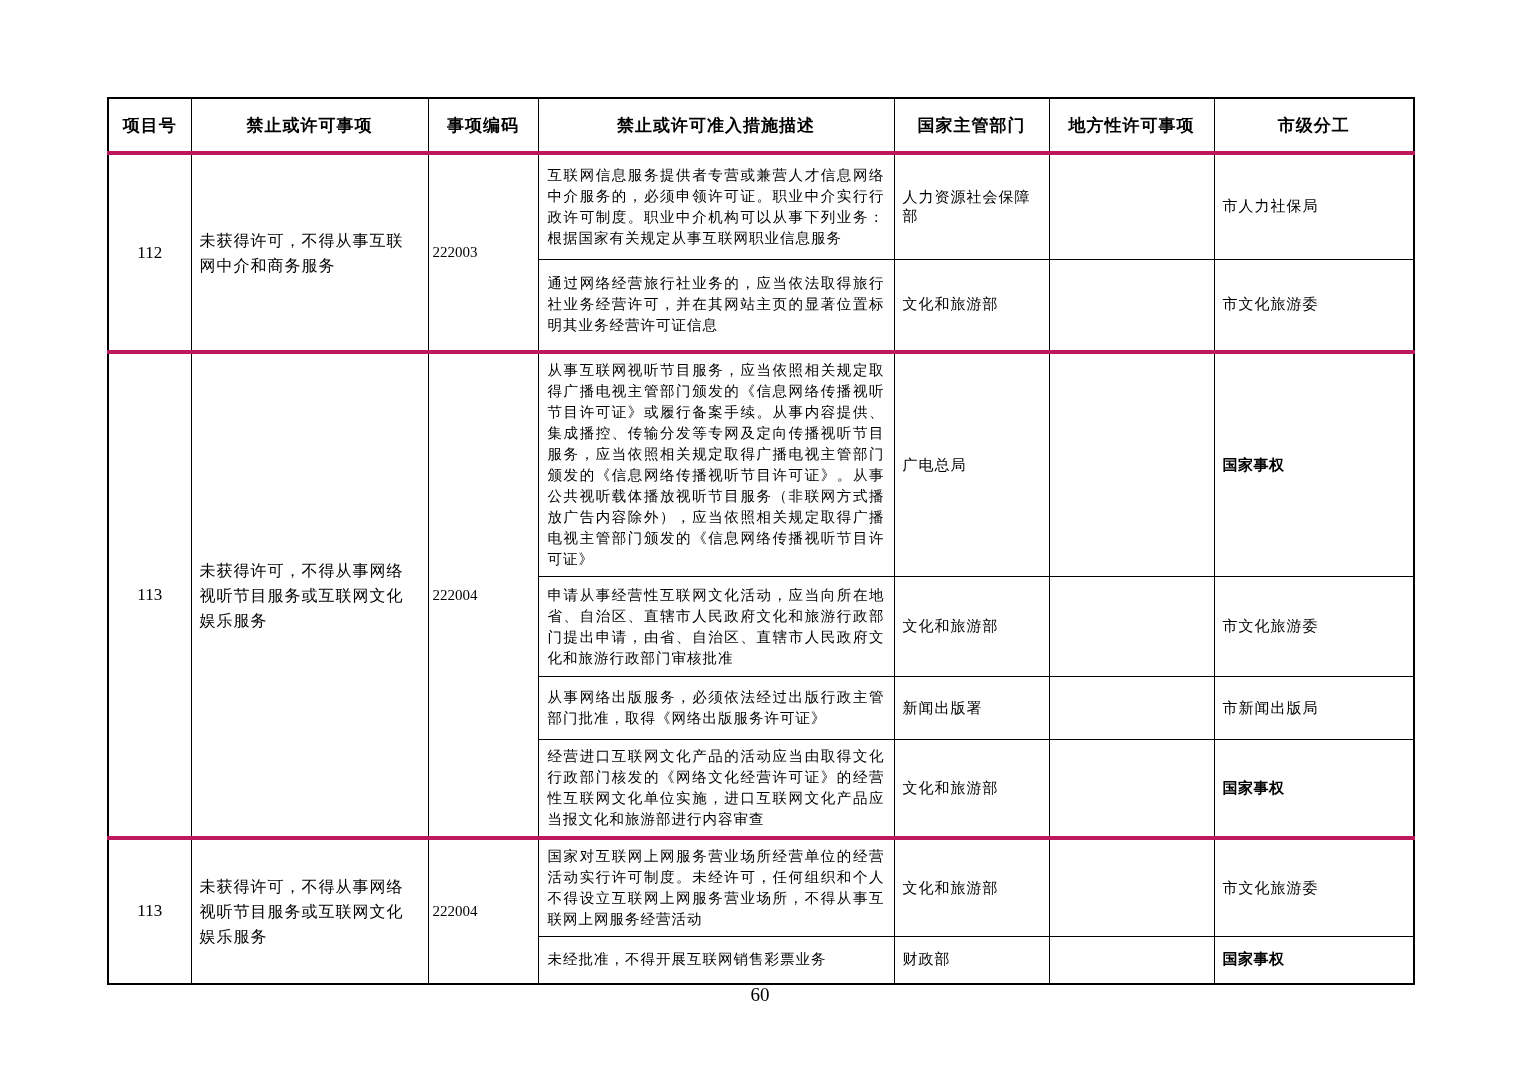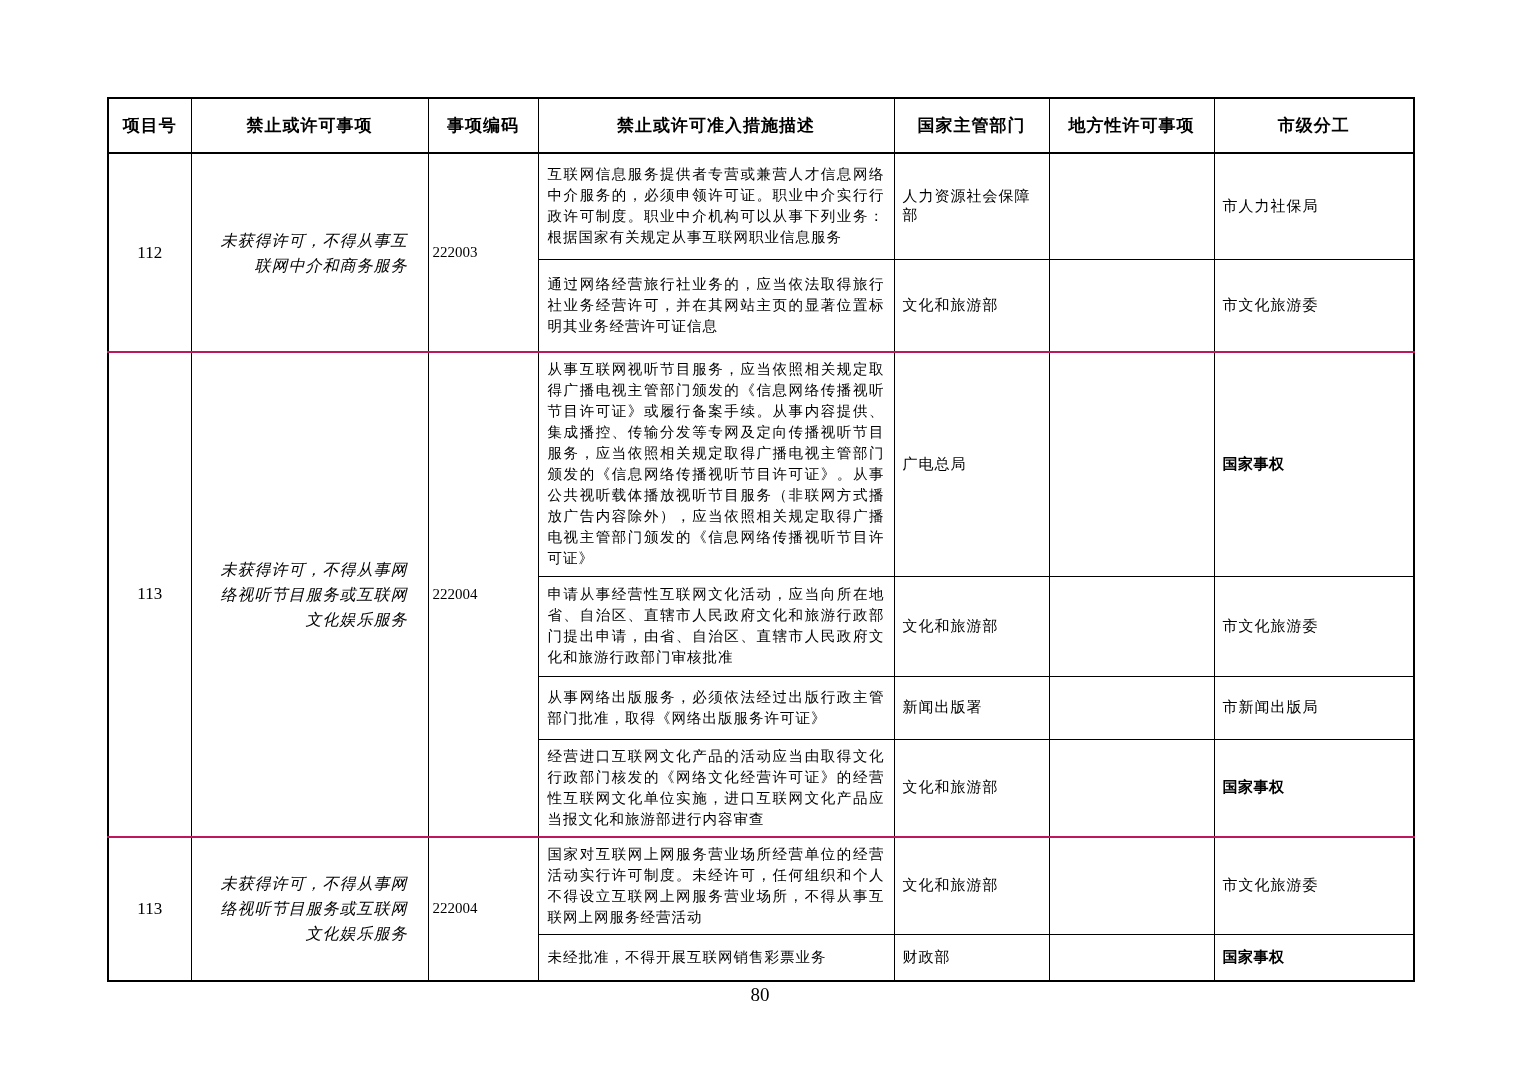--- a/index.html
+++ b/index.html
@@ -32,43 +32,42 @@
     overflow: hidden;
   }
   .doc-table th {
     font-weight: bold;
     font-size: 17px;
     letter-spacing: 1px;
     text-align: center;
     border-bottom: 2px solid #000;
     padding: 0 2px;
   }
-  tr.block-start > td { border-top: 2px solid #be185d; }
+  tr.block-start > td { border-top: 4px solid #be185d; }
 
   
   tr.h55  { height: 55px; }
   tr.h106 { height: 106px; }
   tr.h83  { height: 93px; }
   tr.h224 { height: 224px; }
   tr.h100 { height: 100px; padding-left: 20px; }
   tr.h63  { height: 63px; }
   tr.h94  { height: 94px; }
   tr.h47  { height: 47px; }
 
   td.item {
     text-align: center;
     font-size: 17px;
   }
   td.matter {
-    text-align: right;
+    text-align: left;
     font-size: 16px;
     letter-spacing: 1px;
     line-height: 25px;
-    padding: 0 20px;
-    font-style: italic;
+    padding: 0 8px;
   }
   td.code {
     text-align: left;
     font-size: 15px;
     padding: 16px 4px;
   }
   td.desc {
     text-align: justify;
     text-justify: inter-ideograph;
     font-size: 14.5px;
@@ -176,15 +175,15 @@
       </tr>
       <tr class="h47">
         <td class="desc">未经批准，不得开展互联网销售彩票业务</td>
         <td class="dept">财政部</td>
         <td class="local"></td>
         <td class="municipal bold">国家事权</td>
       </tr>
     </tbody>
   </table>
 
-  <div class="page-number">80</div>
+  <div class="page-number">60</div>
 
 </div>
 
 </body></html>

